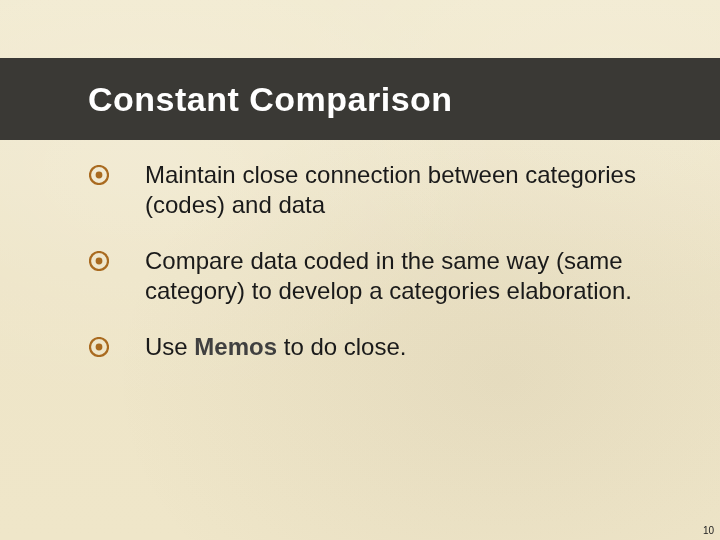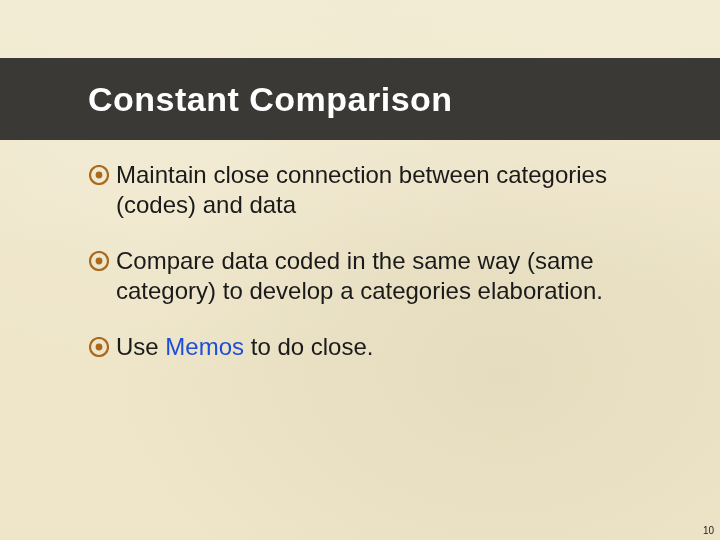--- a/index.html
+++ b/index.html
@@ -48,24 +48,24 @@
   .bullet-icon {
     flex: 0 0 auto;
     width: 22px;
     height: 22px;
     margin-top: 4px;
     margin-right: 6px;
     display: flex;
     align-items: center;
     justify-content: center;
   }
-  .bullet-text { flex: 1 1 auto; }
+  .bullet-text { flex: 1 1 auto; margin-left: 29px; }
   .emph {
-    color: #1d4ed8;
-    font-weight: 400;
+    color: #404040;
+    font-weight: 700;
   }
   .page-num {
     position: absolute;
     right: 6px;
     bottom: 4px;
     font-size: 10px;
     color: #222;
   }
 </style>
 </head>

